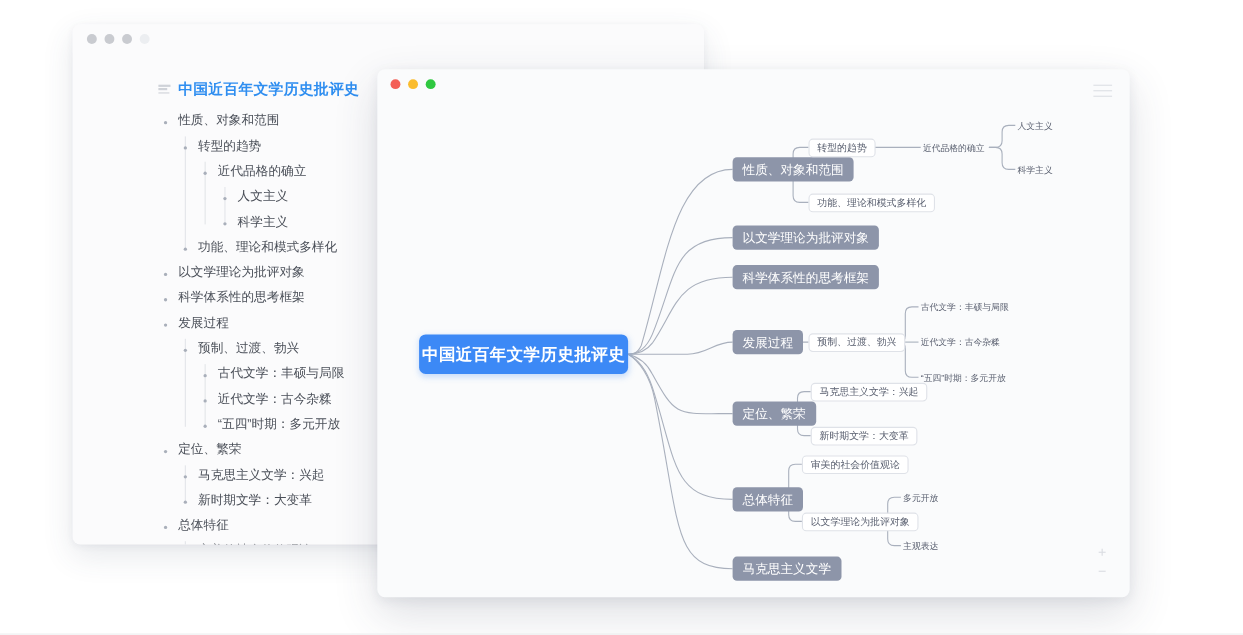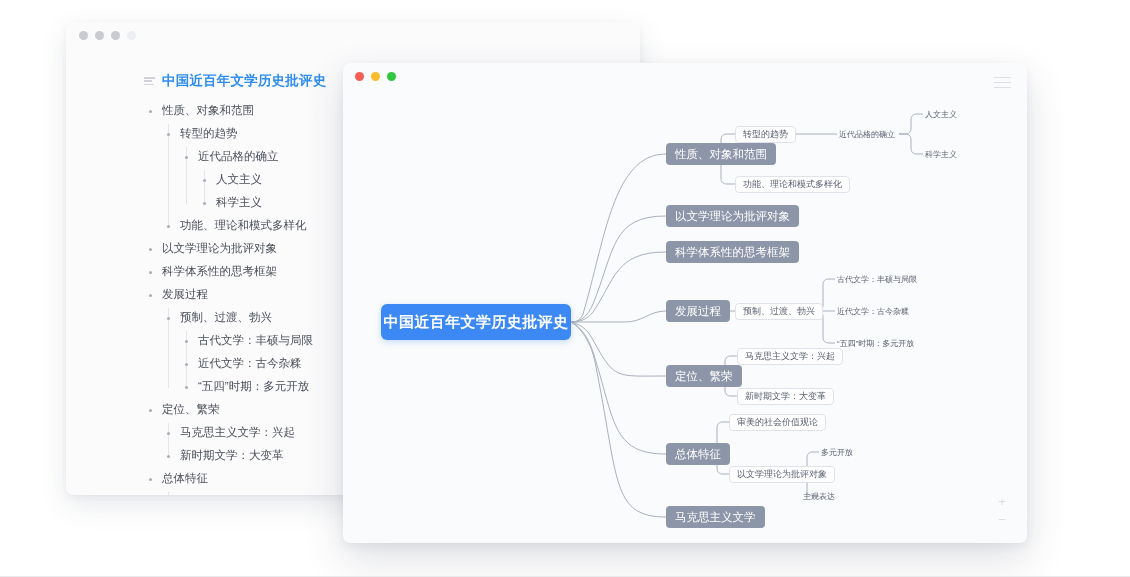--- a/index.html
+++ b/index.html
@@ -274,21 +274,21 @@
     <div class="node node-l2" style="left:394px;top:257.5px;">马克思主义文学：兴起</div>
     <div class="node node-l2" style="left:394px;top:297.5px;">新时期文学：大变革</div>
     <div class="node node-l2" style="left:386px;top:323.5px;">审美的社会价值观论</div>
     <div class="node node-l2" style="left:386px;top:375.5px;">以文学理论为批评对象</div>
 
     <div class="node node-l3" style="left:496px;top:38px;">近代品格的确立</div>
     <div class="node node-l3" style="left:494px;top:183px;">古代文学：丰硕与局限</div>
     <div class="node node-l3" style="left:494px;top:215px;">近代文学：古今杂糅</div>
     <div class="node node-l3" style="left:494px;top:247px;">“五四”时期：多元开放</div>
     <div class="node node-l3" style="left:478px;top:356px;">多元开放</div>
-    <div class="node node-l3" style="left:460px;top:400px;">主观表达</div>
+    <div class="node node-l3" style="left:478px;top:400px;">主观表达</div>
 
     <div class="node node-l3" style="left:582px;top:18px;">人文主义</div>
     <div class="node node-l3" style="left:582px;top:58px;">科学主义</div>
 
     <div class="zoom-ctl">
       <div>+</div>
       <div>−</div>
     </div>
   </div>
 </div>

